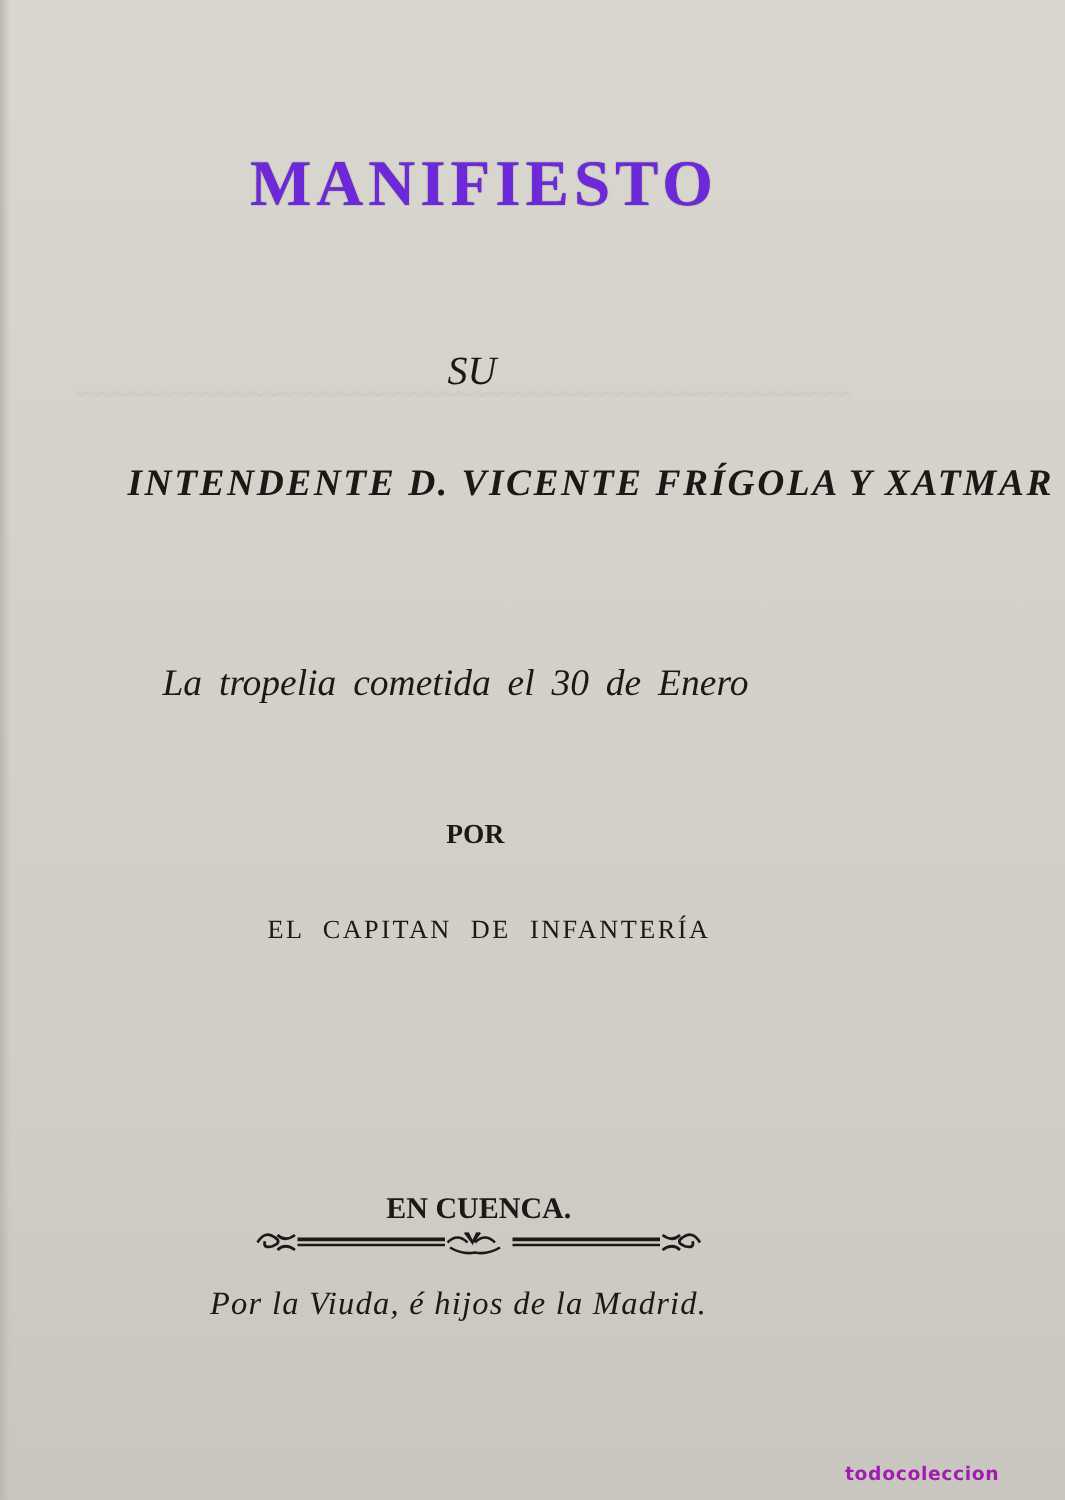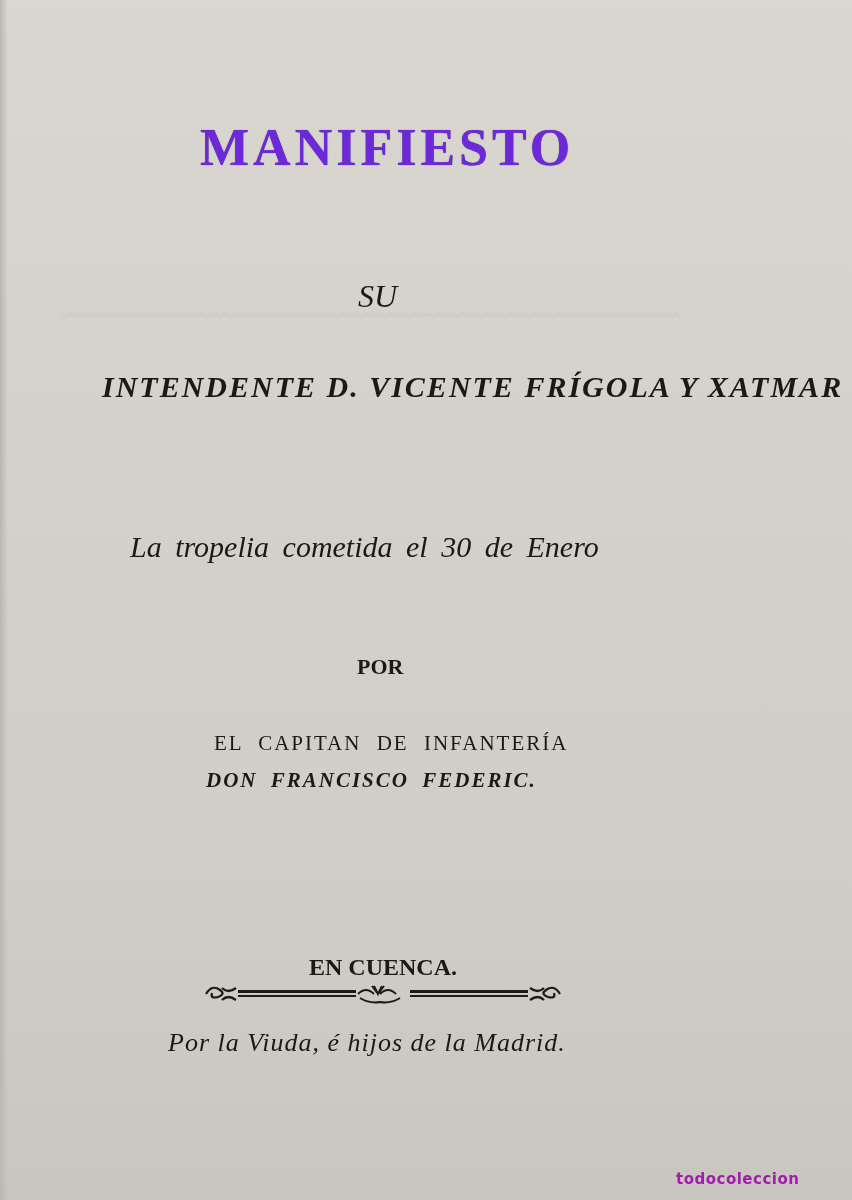--- a/index.html
+++ b/index.html
@@ -49,21 +49,20 @@
 ~~~~~~~~~~~~~~~~~~~~~~~~~~~~~~~~~~~~~~~~~~~~~~~~~~~~~~~~~~~~~~~~~~~~~~~~~~~~~~~~~~~~~~~~~~~~~~~~~~~~~~~~~~~~~~~~~~~~~~~~~~~~~~~~~~~~~~~~~~~~~~~~~~~~~~~~~~~~~~~~~~~~~~~~~~~~~~~~~~~~~~~~~~~~~~~~~~~~~~~~~~~~~~~~~~~~~~~~~~~~~~~~~~~~~~~~~~~~~~~~~~~~~~~~~~~~~~~~~~~~~~~~~~~~~~~~~~~~~~~~~~~~~~~~~~~~~~~~~~~~~~~~~~~~~~~~~~~~~~~~~~~~~~~~~~~~~~~~~~~~~~~~~~~~~~~~~~~~~~~~~~~~~~~~~~~~~~~~~~~~~~~~~~~~~~~~~~~~~~~~~~~~~~~~~~~~~~~~~~~~~~~~~~~~~~~~~~~~~~
 </div>
 
 <div class="page">
   <div class="line title">MANIFIESTO</div>
   <div class="line su">SU</div>
   <div class="line intend">INTENDENTE D. VICENTE FRÍGOLA Y XATMAR</div>
   <div class="line trop1">La tropelia cometida el 30 de Enero</div>
   <div class="line por">POR</div>
   <div class="line cap">EL CAPITAN DE INFANTERÍA</div>
-  <div class="line don">DON FRANCISCO FEDERIC.</div>
   <div class="line encuenca">EN CUENCA.</div>
 
   <svg class="ornament" viewBox="0 0 362 24">
     <path d="M4 12 q6 -10 14 -4 q6 4 -2 7 q-8 2 -6 -4 M20 6 q6 6 14 0 M20 18 q6 -6 14 0" stroke="#1c1a17" stroke-width="2.2" fill="none"></path>
     <rect x="36" y="8" width="118" height="3" fill="#1c1a17"></rect>
     <rect x="36" y="13" width="118" height="2" fill="#1c1a17"></rect>
     <rect x="208" y="8" width="118" height="3" fill="#1c1a17"></rect>
     <rect x="208" y="13" width="118" height="2" fill="#1c1a17"></rect>
     <path d="M156 12 q8 -8 16 0 M172 4 l4 8 l4 -8 M176 12 l-6 -8 M176 12 l6 -8 M178 12 q8 -8 16 0 M158 16 q10 6 20 4 q10 2 20 -4" stroke="#1c1a17" stroke-width="2" fill="none"></path>
     <path d="M358 12 q-6 -10 -14 -4 q-6 4 2 7 q8 2 6 -4 M342 6 q-6 6 -14 0 M342 18 q-6 -6 -14 0" stroke="#1c1a17" stroke-width="2.2" fill="none"></path>

